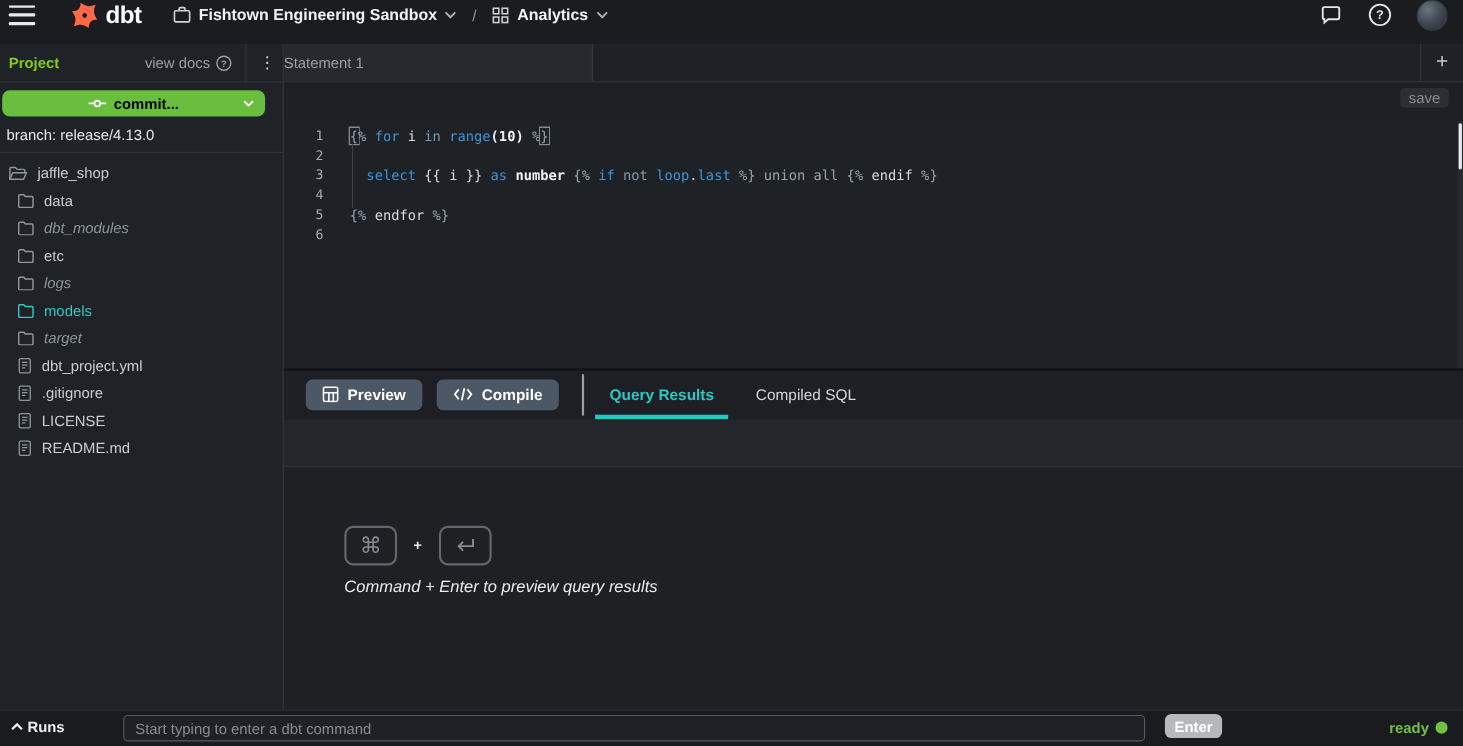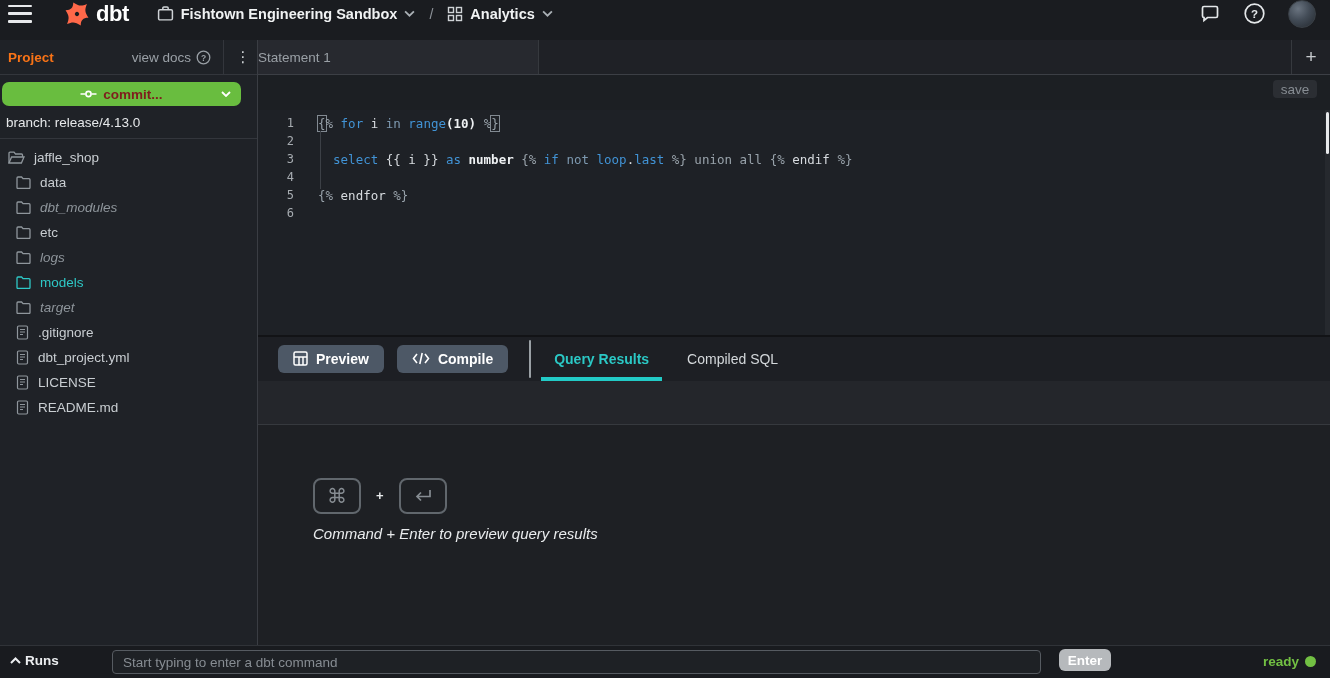--- a/index.html
+++ b/index.html
@@ -25,31 +25,31 @@
           border:1px solid #3a4046;}
 
   
   .workspace{position:absolute;left:0;top:40px;right:0;bottom:33px;display:flex;}
 
   
   .sidebar{width:258px;box-sizing:border-box;background:#1f2227;border-right:1px solid #3a3d43;
            display:flex;flex-direction:column;}
   .sb-header{height:35px;display:flex;align-items:center;box-sizing:border-box;
              border-bottom:1px solid #33363c;padding-left:8px;}
-  .sb-title{font-size:13.5px;font-weight:bold;color:#f97316;}
+  .sb-title{font-size:13.5px;font-weight:bold;color:#84cc16;}
   .sb-spacer{flex:1;}
   .view-docs{display:flex;align-items:center;gap:5px;color:#9aa0a6;font-size:13.5px;cursor:pointer;}
   .sb-vdiv{width:1px;height:35px;background:#33363c;margin:0 9px 0 12px;}
   .kebab{width:20px;text-align:center;color:#cfd3d6;font-size:15px;cursor:pointer;
          font-family:"DejaVu Sans", sans-serif;padding-right:4px;}
   .commit-row{padding:7px 16px 0 2px;}
   .commit-btn{height:24px;background:#69bd3f;border-radius:7px;display:flex;align-items:center;
               position:relative;cursor:pointer;}
   .commit-center{flex:1;display:flex;align-items:center;justify-content:center;gap:6px;}
-  .commit-label{color:#7f1d1d;font-weight:bold;font-size:13.5px;}
+  .commit-label{color:#000000;font-weight:bold;font-size:13.5px;}
   .commit-caret{position:absolute;right:10px;top:9px;}
   .branch-row{padding:9px 8px 8px 6px;font-size:13.5px;color:#e6e8ea;border-bottom:1px solid #33363c;}
   .file-tree{list-style:none;margin:6px 0 0 0;padding:0;}
   .tree-item{height:25px;display:flex;align-items:center;gap:9px;font-size:13.5px;
              color:#c9ced2;padding-left:8px;cursor:pointer;}
   .tree-item.ind{padding-left:16px;}
   .tree-item.italic{font-style:italic;color:#8e959b;}
   .tree-item.active{color:#2ec8c6;}
   .tree-item .ticon{flex:0 0 auto;}
 
@@ -286,30 +286,30 @@
           </span>
           <span>target</span>
         </li>
         <li class="tree-item ind">
           <span class="ticon">
             <svg width="13" height="15" viewBox="0 0 13 15" fill="none" stroke="#8f969c" stroke-width="1.2">
       <rect x="1.5" y="1" width="10" height="13" rx="1.2"></rect>
       <path d="M4 4.5 H9 M4 7 H9 M4 9.5 H7"></path>
             </svg>
           </span>
-          <span>.gitignore</span>
+          <span>dbt_project.yml</span>
         </li>
         <li class="tree-item ind">
           <span class="ticon">
             <svg width="13" height="15" viewBox="0 0 13 15" fill="none" stroke="#8f969c" stroke-width="1.2">
       <rect x="1.5" y="1" width="10" height="13" rx="1.2"></rect>
       <path d="M4 4.5 H9 M4 7 H9 M4 9.5 H7"></path>
             </svg>
           </span>
-          <span>dbt_project.yml</span>
+          <span>.gitignore</span>
         </li>
         <li class="tree-item ind">
           <span class="ticon">
             <svg width="13" height="15" viewBox="0 0 13 15" fill="none" stroke="#8f969c" stroke-width="1.2">
       <rect x="1.5" y="1" width="10" height="13" rx="1.2"></rect>
       <path d="M4 4.5 H9 M4 7 H9 M4 9.5 H7"></path>
             </svg>
           </span>
           <span>LICENSE</span>
         </li>

